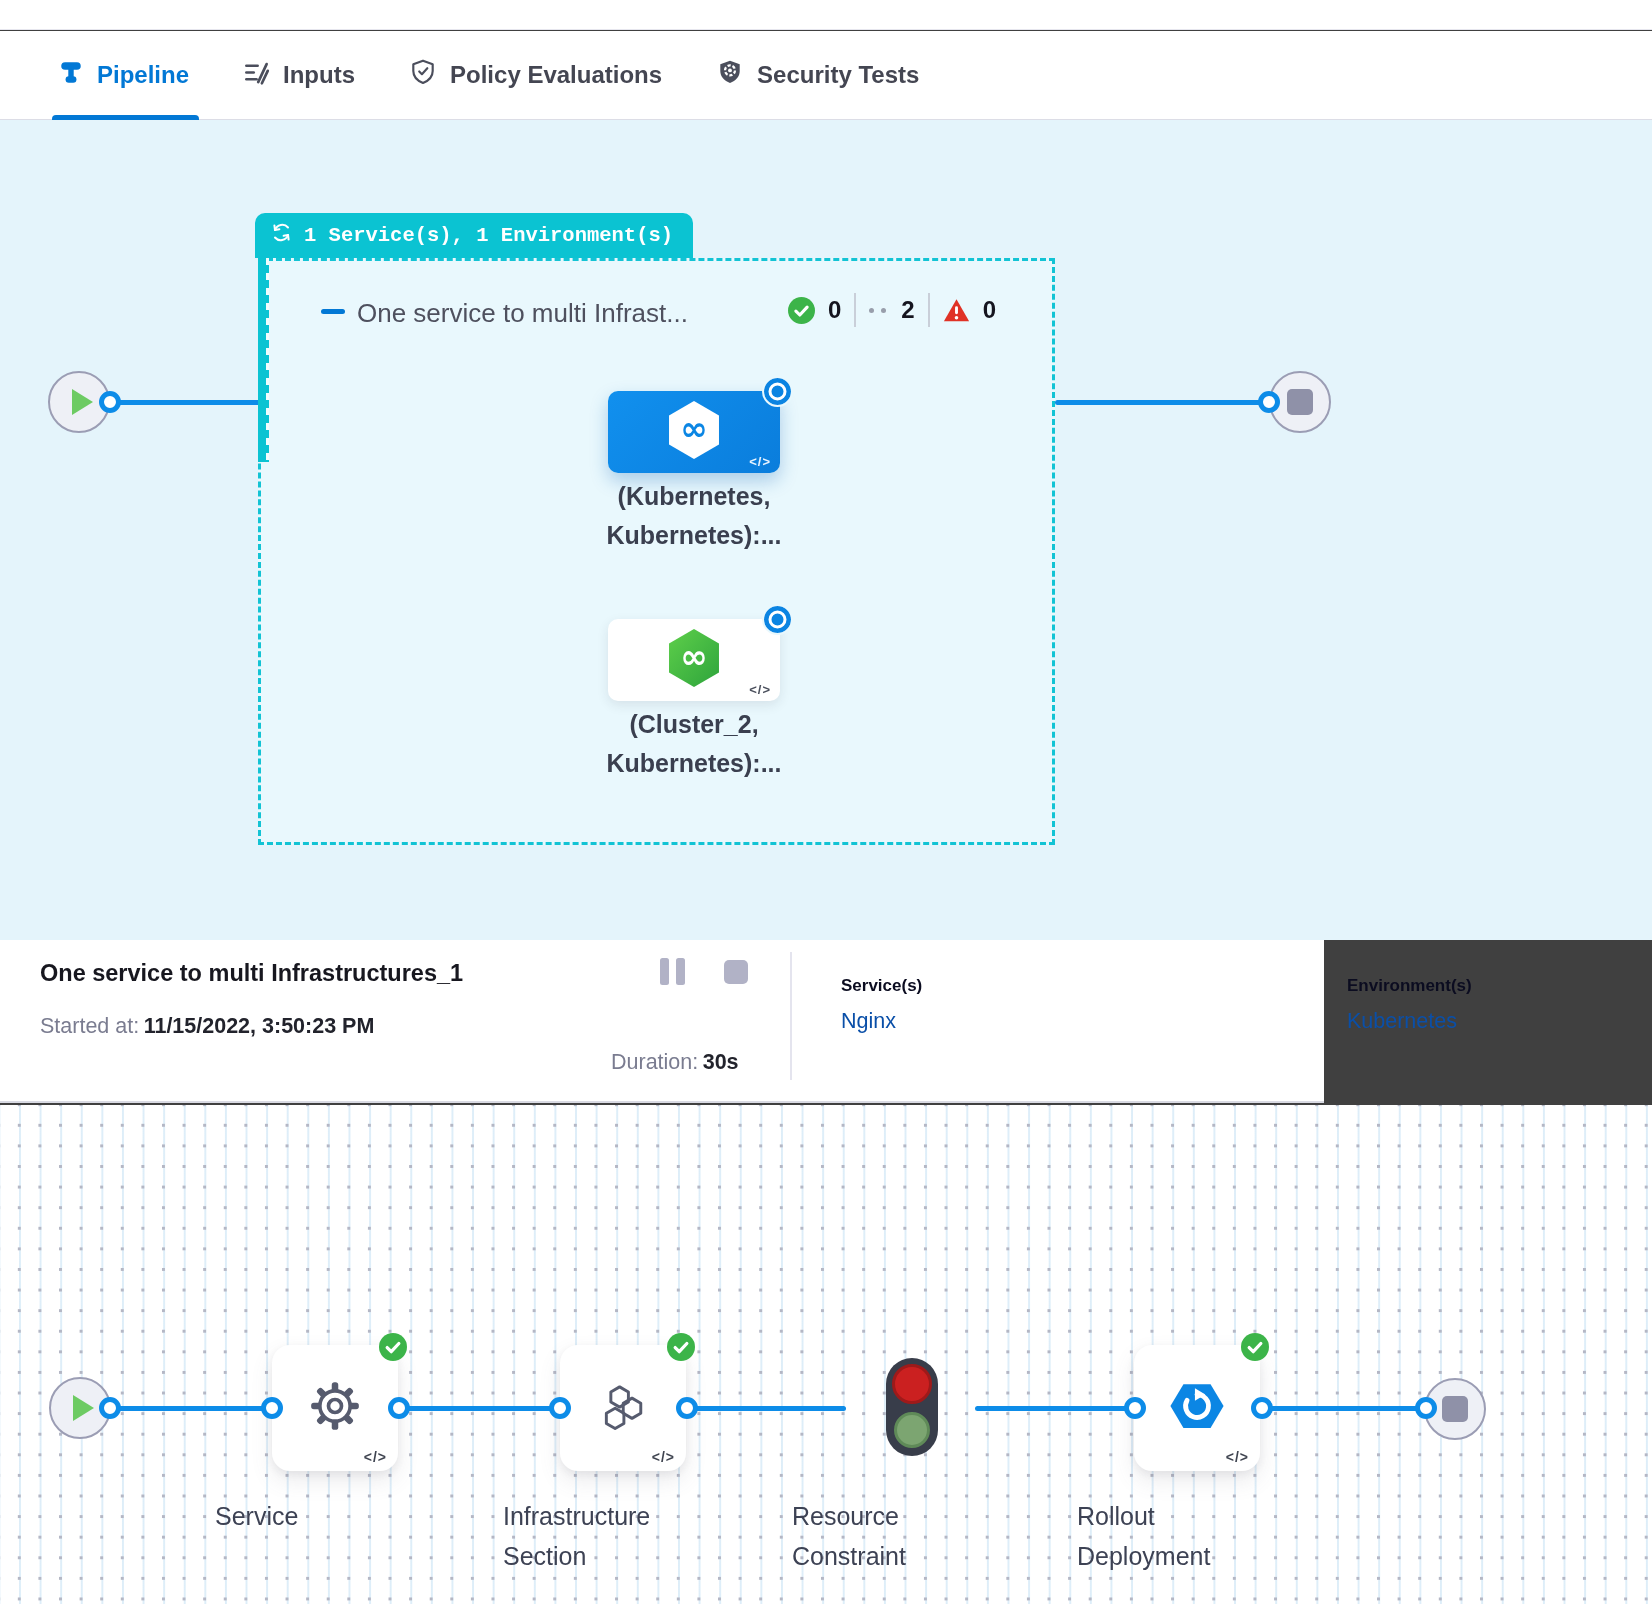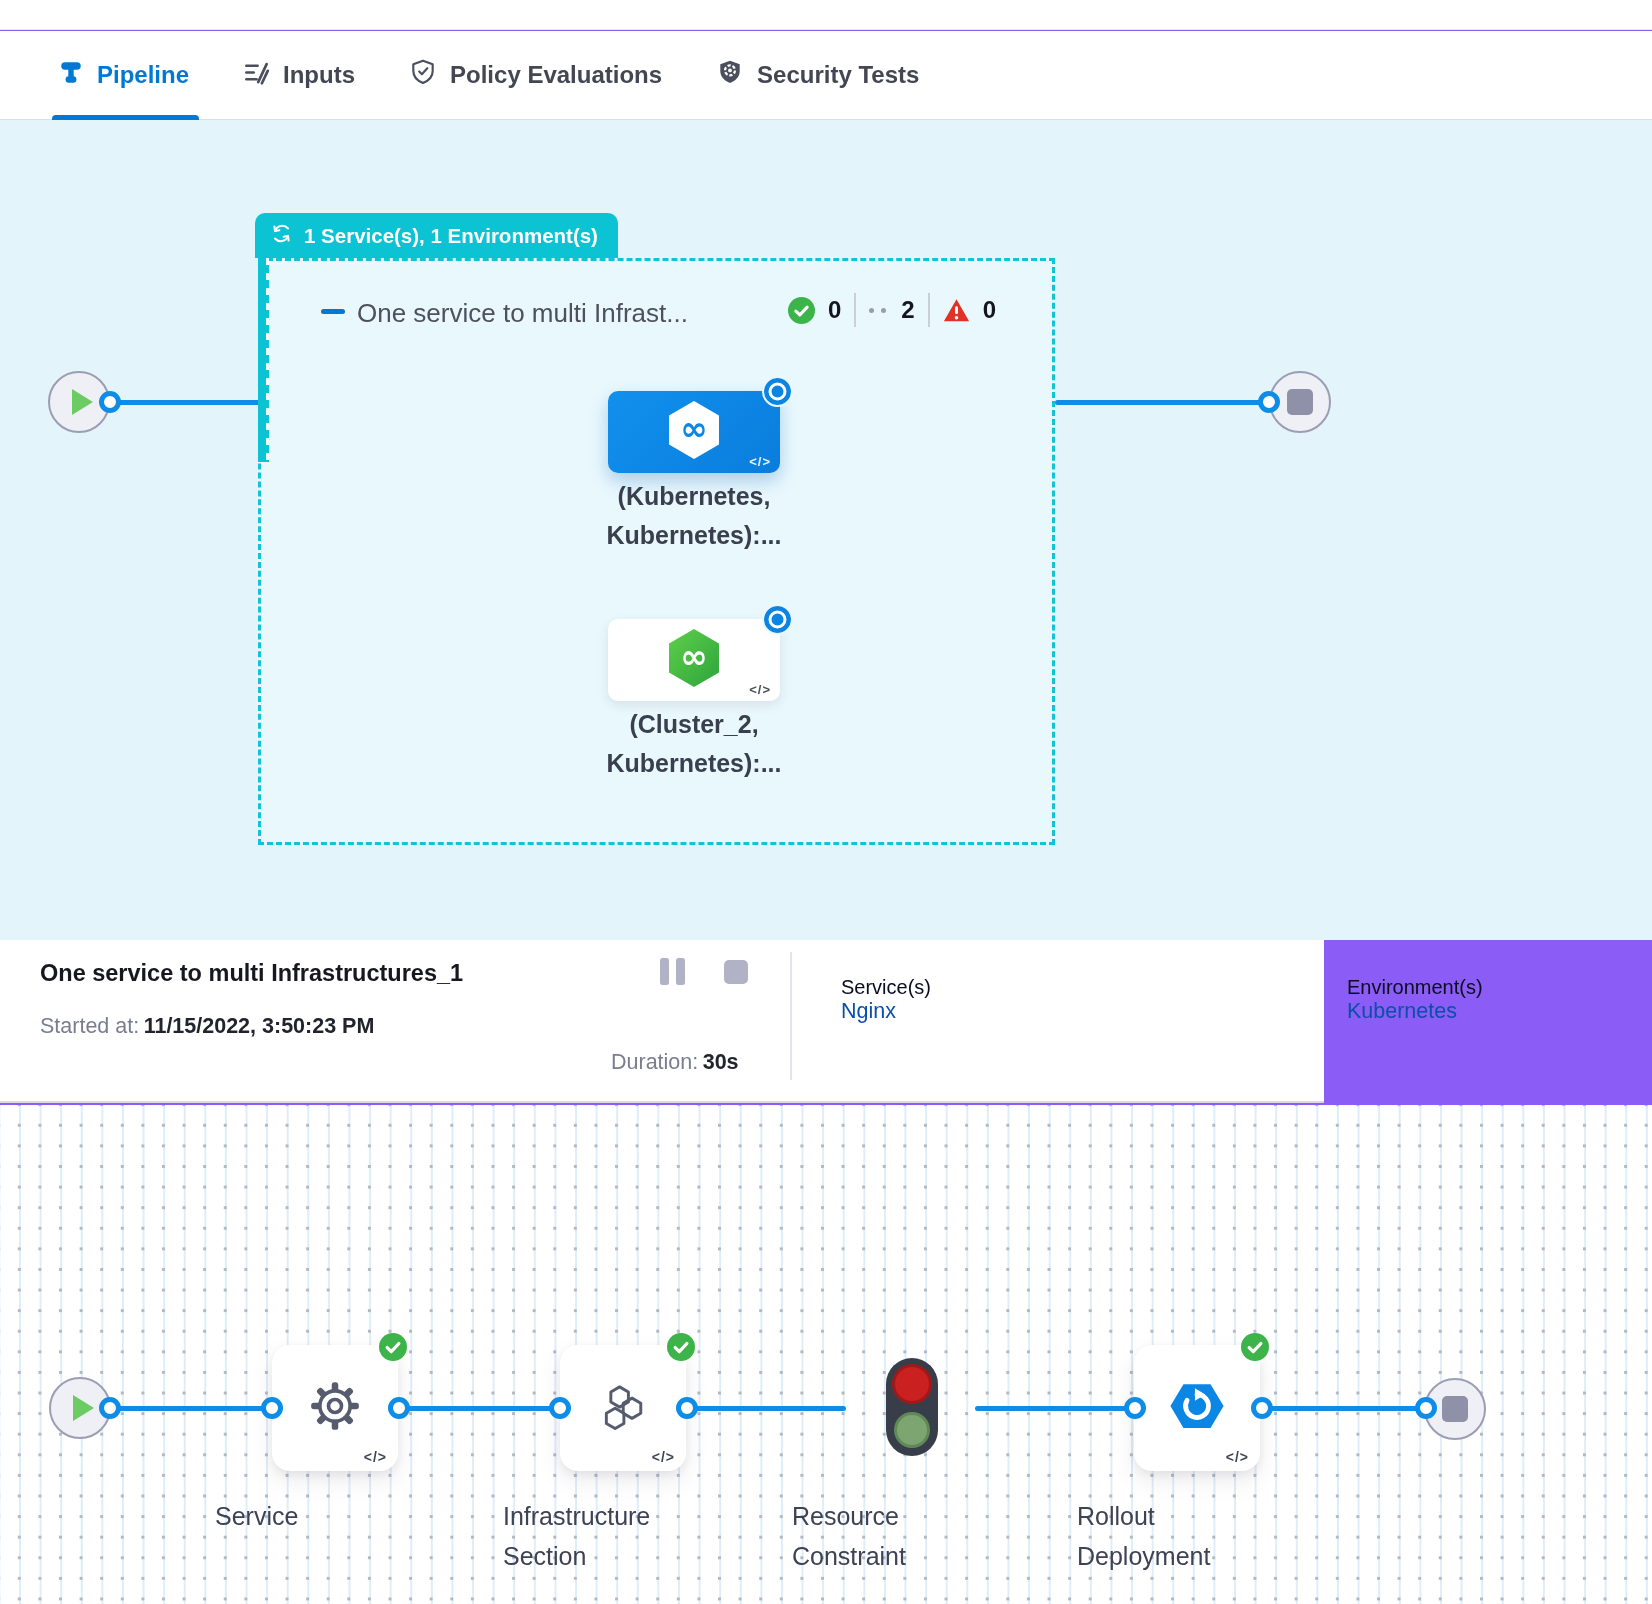--- a/index.html
+++ b/index.html
@@ -1,18 +1,18 @@
 <!DOCTYPE html>
 <html><head>
 <meta charset="utf-8">
 <style>
   * { margin:0; padding:0; box-sizing:border-box; }
   html,body { width:1652px; height:1604px; }
   body { font-family:"Liberation Sans", sans-serif; background:#fff; }
-  .app { position:relative; width:1652px; height:1604px; overflow:hidden; background:#8b5cf6; }
+  .app { position:relative; width:1652px; height:1604px; overflow:hidden; background:#404040; }
 
   
   .topstrip { position:absolute; top:0; left:0; right:0; height:30px; background:#fff; border-bottom:1px solid #e6e6ee; }
   .tabbar { position:absolute; top:31px; left:0; right:0; height:89px; background:#fff;
             border-bottom:1px solid #dcdde6; display:flex; align-items:center; padding-left:58px; gap:54px; }
   .tab { display:flex; align-items:center; gap:13px; font-size:24px; font-weight:600; color:#444652;
          position:relative; height:100%; cursor:pointer; }
   .tab.active { color:#0278d5; font-weight:700; }
   .tab.active::after { content:""; position:absolute; left:-6px; right:-10px; bottom:-1px; height:5px;
                        background:#0278d5; border-radius:4px 4px 0 0; }
@@ -26,21 +26,21 @@
   .play-triangle { width:0; height:0; border-left:21px solid #6dcb63; border-top:13px solid transparent;
                    border-bottom:13px solid transparent; margin-left:7px; }
   .stop-square { width:26px; height:26px; background:#8f91a8; border-radius:5px; }
 
   .connector-dot { position:absolute; width:22px; height:22px; border-radius:50%;
                    background:#fff; border:5.5px solid #0d8ce8; z-index:6; }
   .line { position:absolute; height:5px; background:#0d8ce8; border-radius:3px; z-index:2; }
 
   .matrix-badge { position:absolute; left:255px; top:93px; height:45px; background:#0bc3d2; color:#fff;
                   border-radius:10px 10px 0 0; display:flex; align-items:center; gap:11px;
-                  padding:0 20px 0 15px; font-size:20.5px; font-weight:600; z-index:4; }
+                  padding:0 20px 0 15px; font-size:20.5px; font-weight:600; z-index:4;font-family:Liberation Mono, monospace; }
 
   .stage-box { position:absolute; left:258px; top:138px; width:797px; height:587px;
                background:#e9f8fd; border:3px dashed #12c3d4; z-index:1; }
   .teal-strip { position:absolute; left:258px; top:138px; width:11px; height:204px; background:#0bc3d2; z-index:3; }
   .teal-strip::after { content:""; position:absolute; right:0; top:0; width:3px; height:100%;
         background:repeating-linear-gradient(to bottom, rgba(255,255,255,.95) 0 7px, transparent 7px 15px); }
 
   .collapse-minus { position:absolute; left:60px; top:48px; width:24px; height:5px; border-radius:3px;
                     background:#0278d5; cursor:pointer; }
   .stage-title { position:absolute; left:96px; top:37px; font-size:26px; color:#4e505e; font-weight:500; }
@@ -74,21 +74,21 @@
   .row-label { color:#7a7c90; font-size:21.5px; }
   .row-value { color:#22232c; font-size:21.5px; font-weight:600; }
   .started-row { position:absolute; left:40px; top:74px; }
   .duration-row { position:absolute; left:611px; top:74px;margin-top:36px; }
   .pause-btn { position:absolute; left:660px; top:18px; display:flex; gap:7px; cursor:pointer; }
   .pause-btn i { width:9px; height:27px; background:#b1b2c6; border-radius:2.5px; }
   .stop-btn { position:absolute; left:724px; top:20px; width:24px; height:24px; background:#b1b2c6;
               border-radius:5px; cursor:pointer; }
   .v-divider { position:absolute; left:790px; top:12px; width:2px; height:128px; background:#e4e4ee; }
   .info-group { position:absolute; }
-  .info-group .g-label { font-size:20px; font-weight:400; color:#0b0c20; }
+  .info-group .g-label { font-size:17px; font-weight:700; color:#0b0c20; margin-bottom:13px; }
   .info-group .g-value { font-size:21.5px; font-weight:500; color:#0a4fa8; cursor:pointer; }
   .info-services { left:841px; top:36px; }
   .info-envs { left:1347px; top:36px; }
 
   
   .canvas2 { position:absolute; top:1105px; left:0; width:1652px; height:499px; background-color:#fff;
      background-image:
        radial-gradient(circle, #b4b7c5 1.6px, transparent 1.9px),
        linear-gradient(to right, rgba(176,214,240,.42) 1.5px, transparent 1.5px);
      background-size:20.6px 20.6px, 20.6px 100%;

